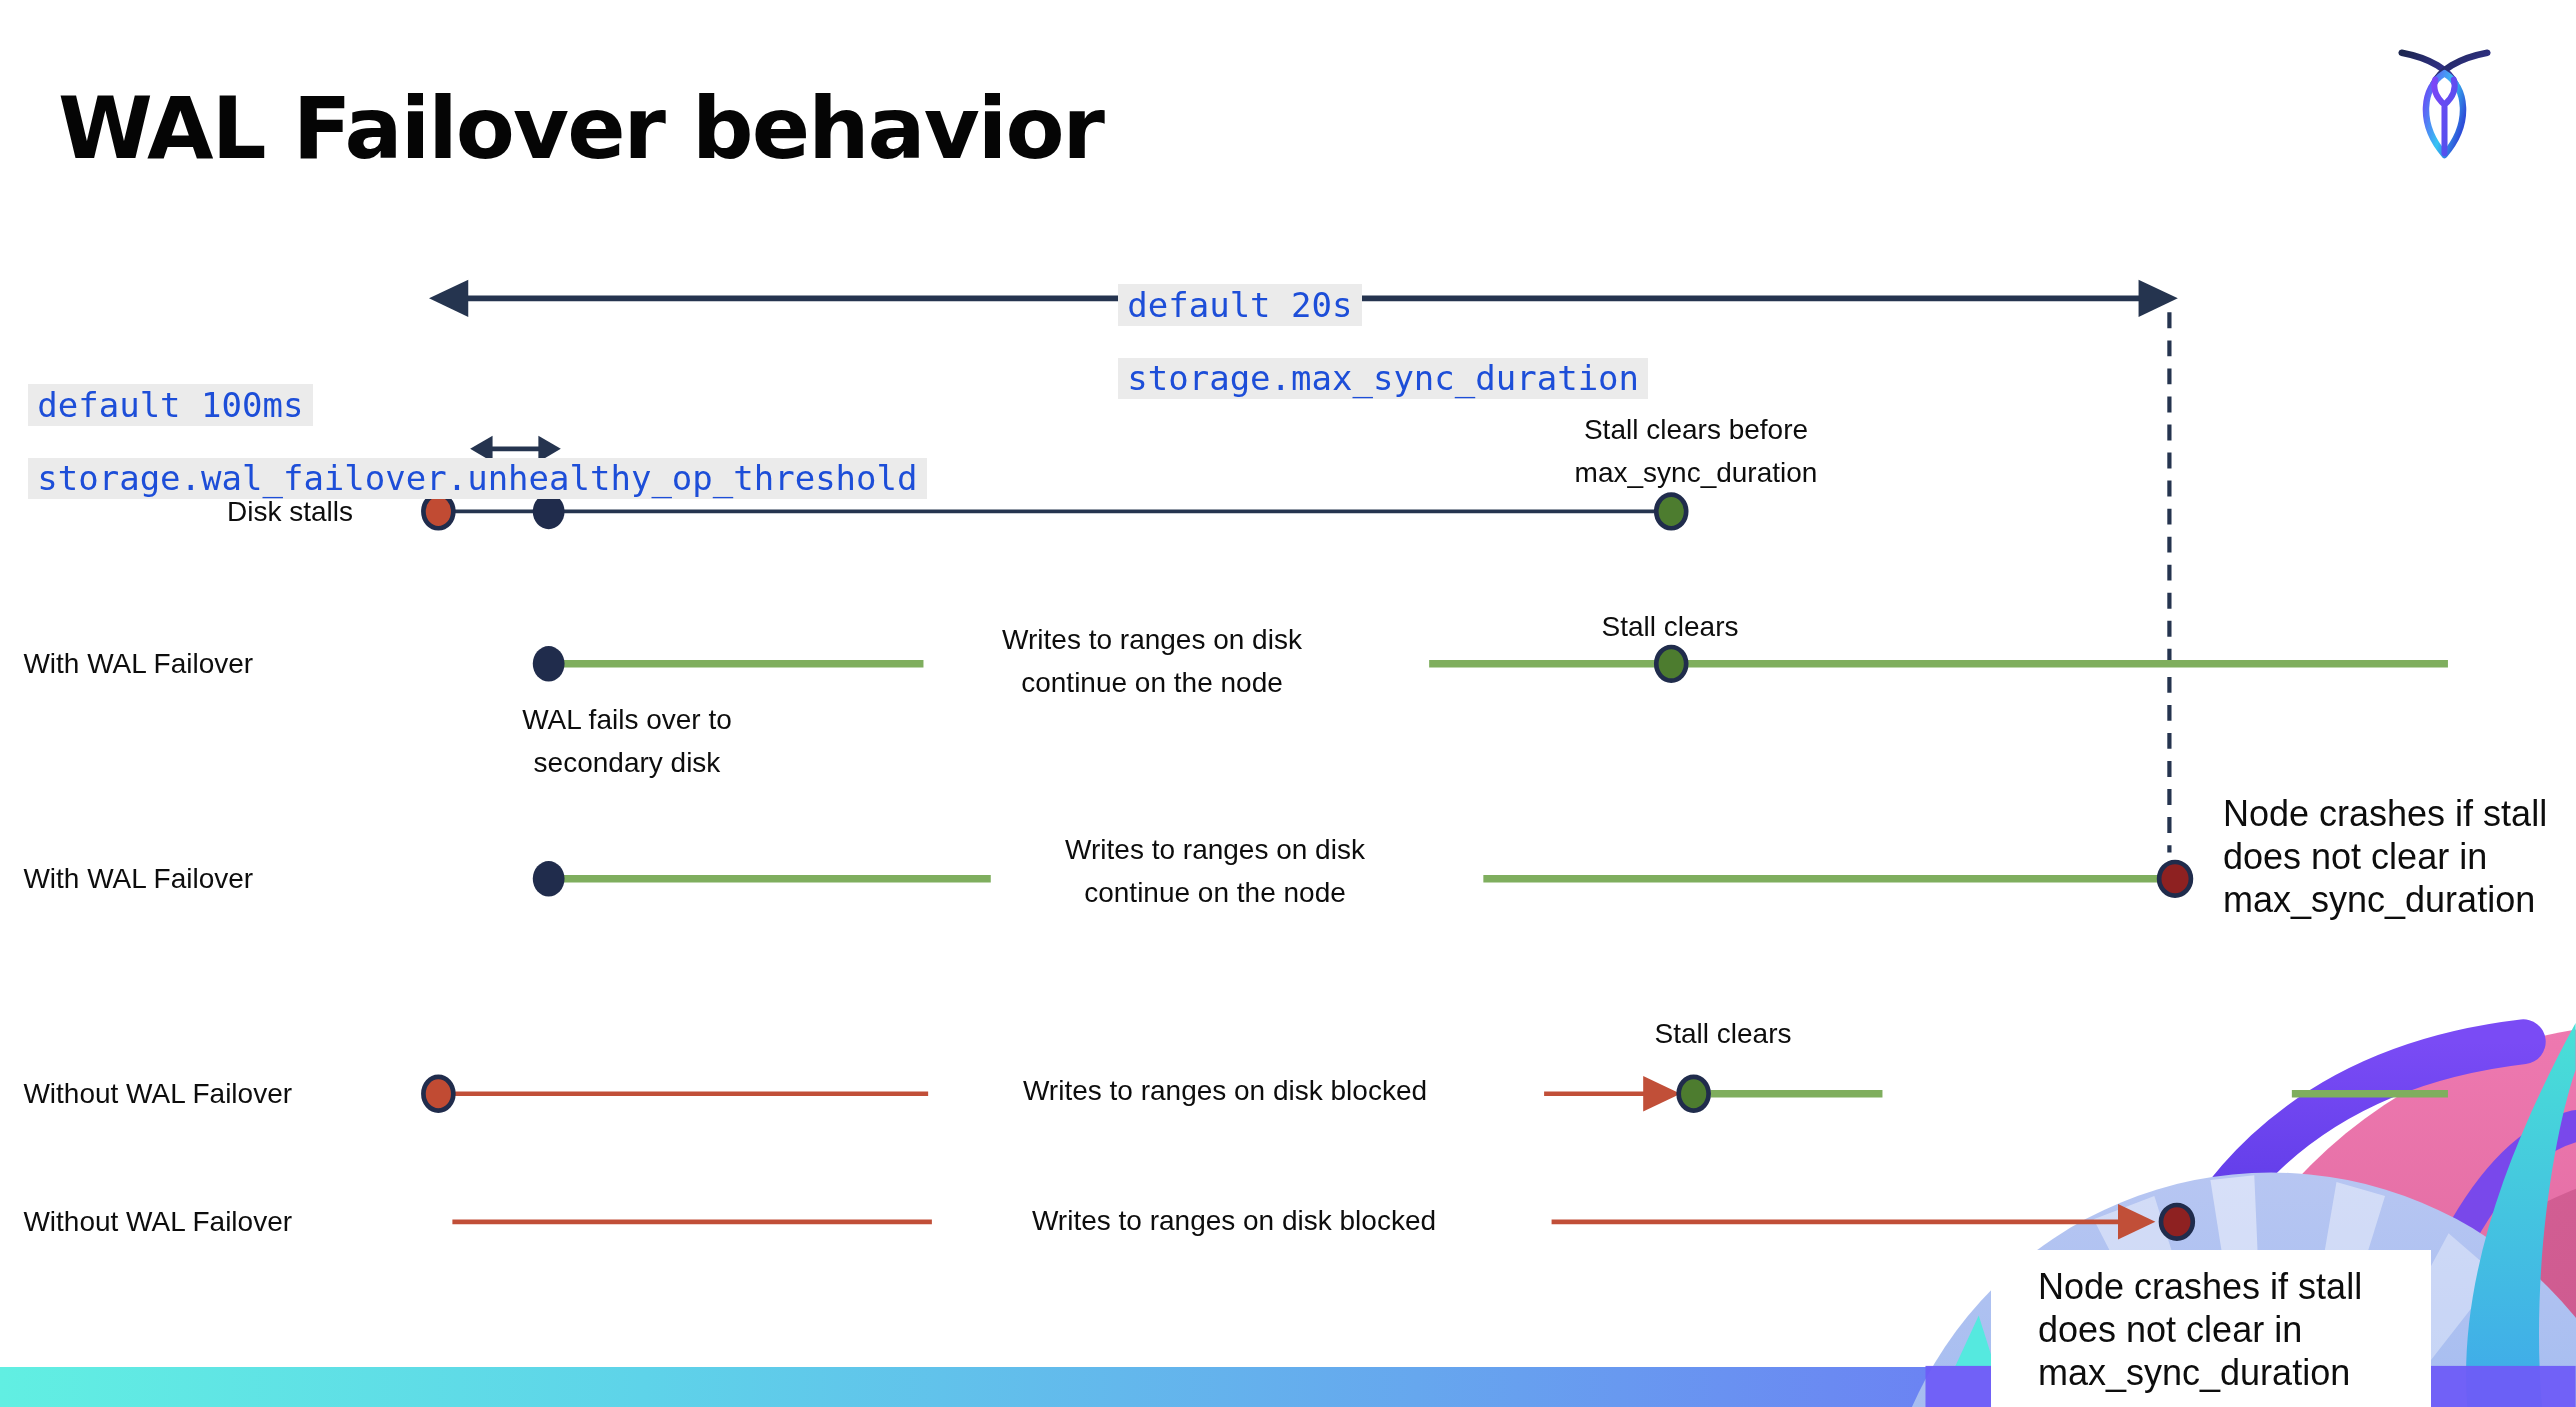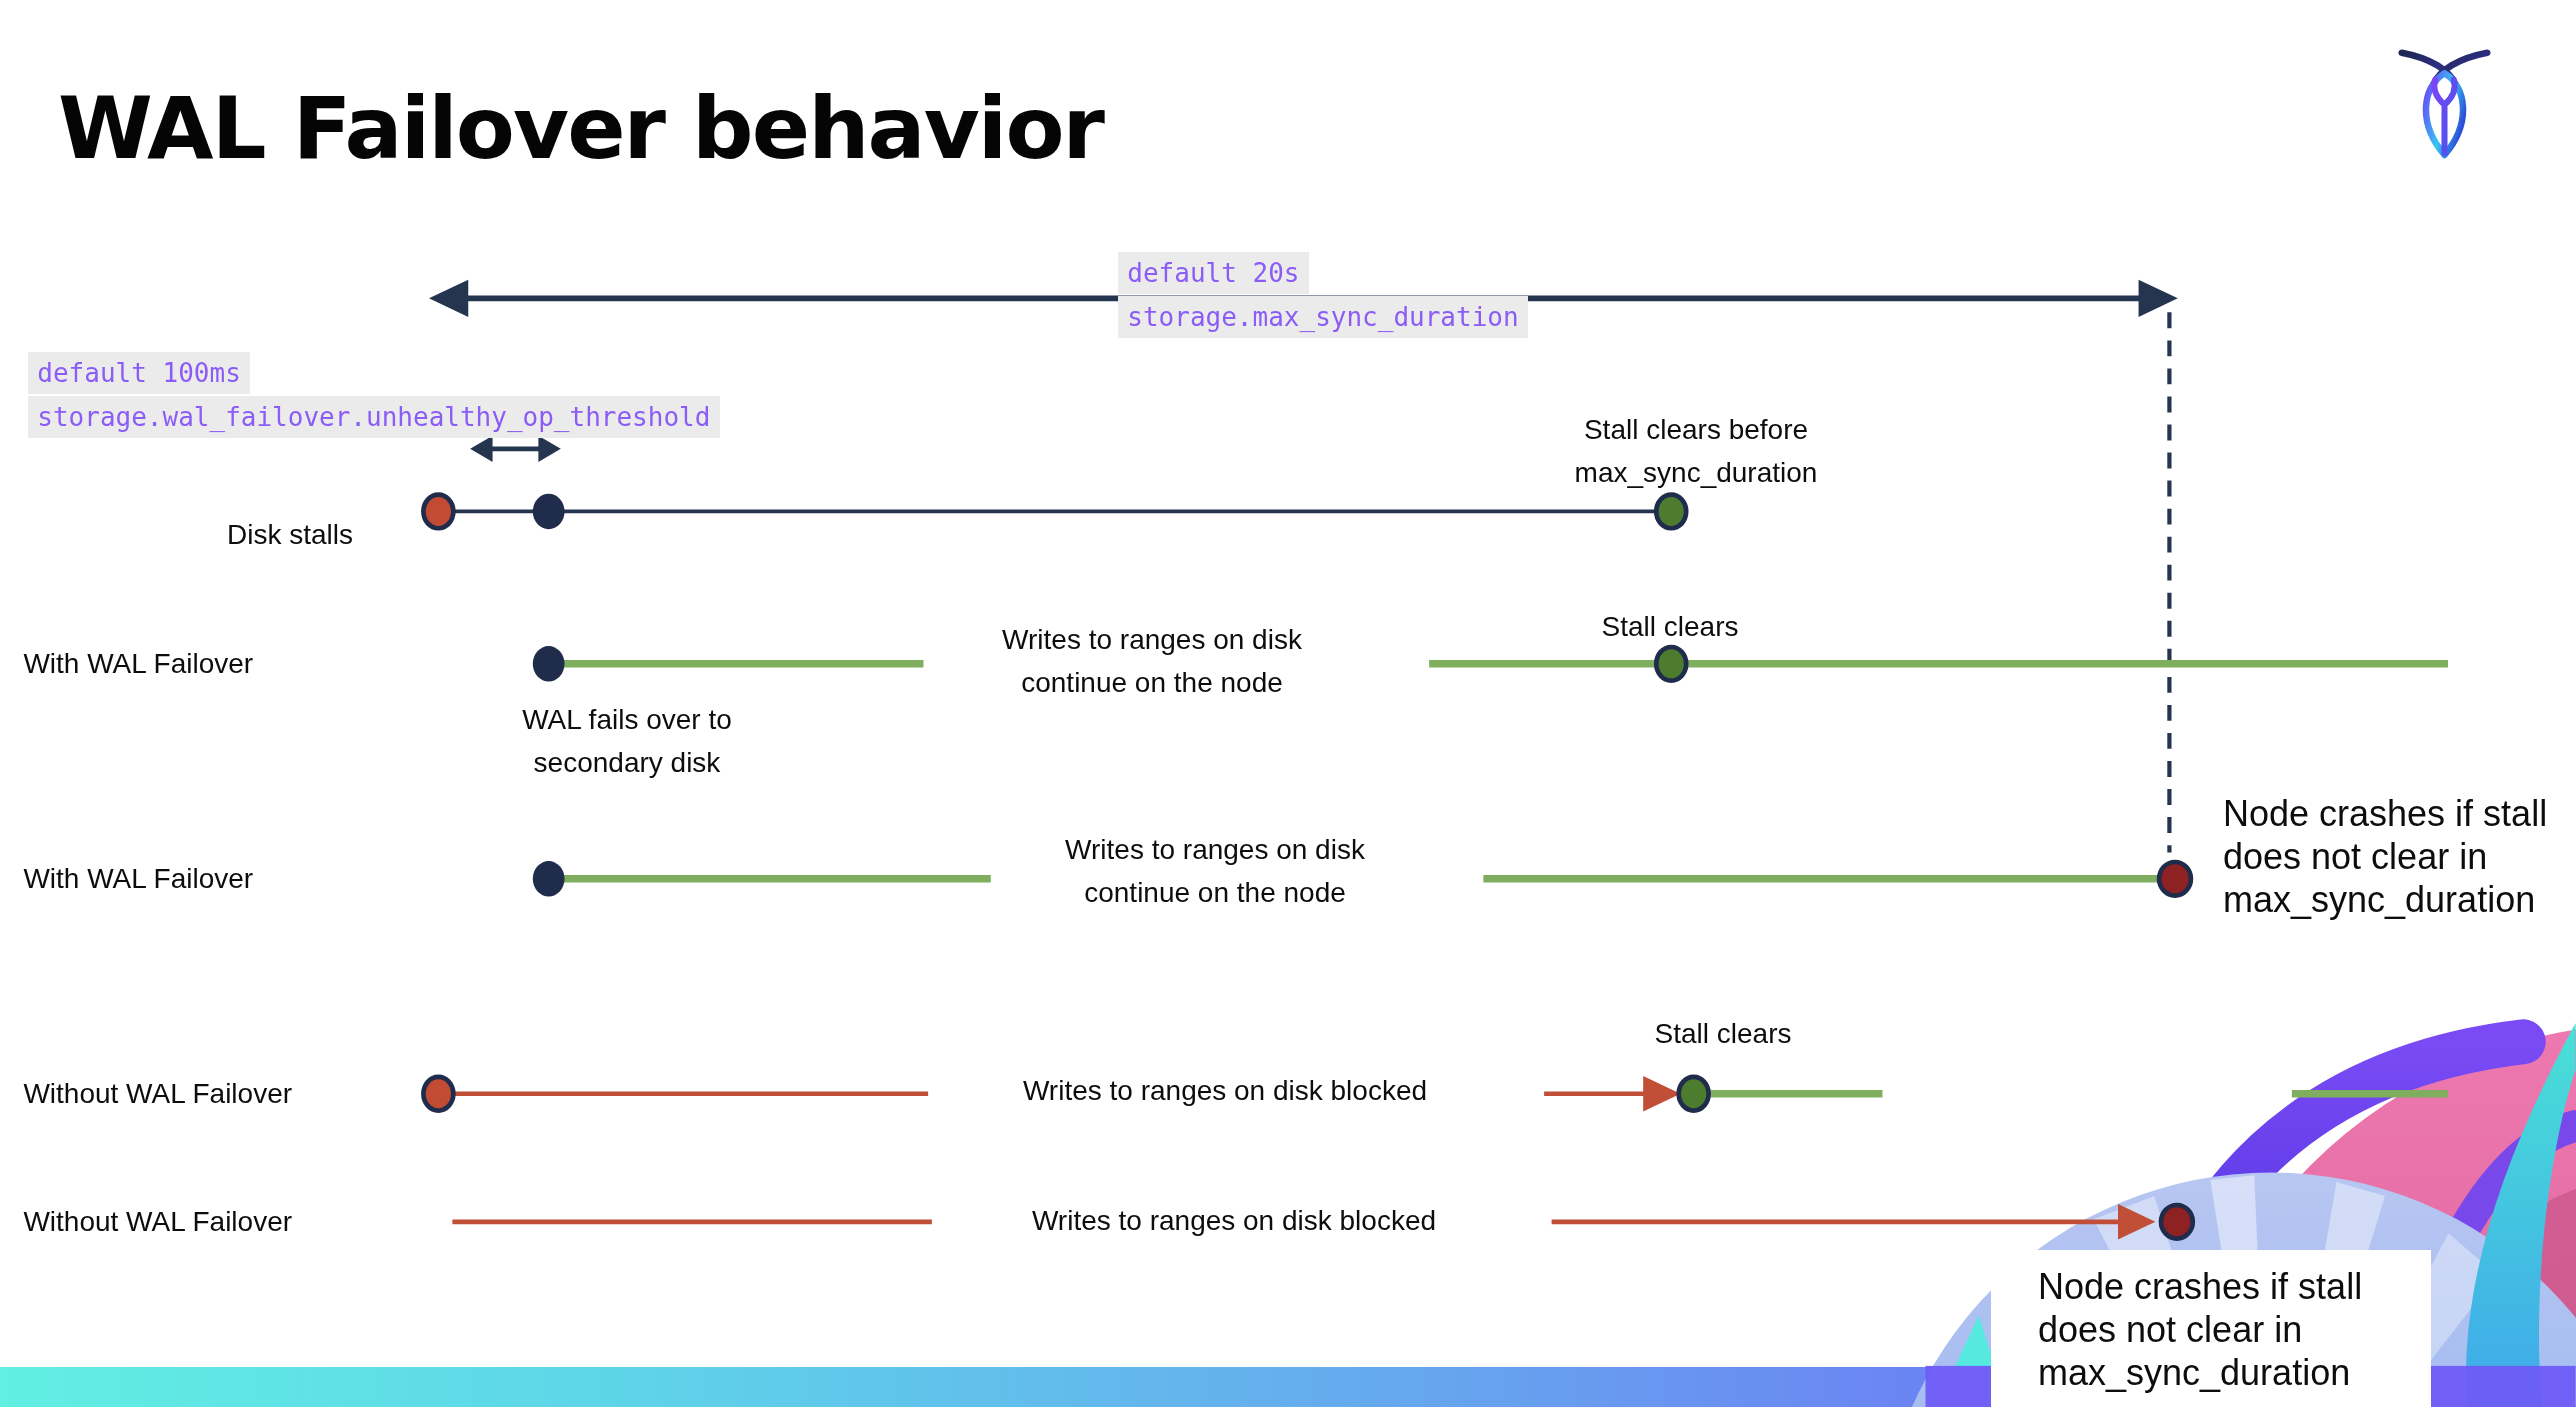--- a/index.html
+++ b/index.html
@@ -6,22 +6,22 @@
   .slide{position:relative;width:2576px;height:1408px;background:#ffffff;overflow:hidden;
          font-family:"Liberation Sans",sans-serif;color:#101010;}
   .title{position:absolute;left:58px;top:20.6px;font-family:"DejaVu Sans","Liberation Sans",sans-serif;
          font-weight:bold;font-size:86px;letter-spacing:-1.9px;color:#050505;text-align:right;}
   .overlay{position:absolute;left:0;top:0;z-index:2;}
   .art{position:absolute;left:1813px;top:911px;z-index:1;}
   .bottombar{position:absolute;left:0;top:1367px;width:2576px;height:41px;z-index:0;
     background:linear-gradient(90deg,#61efe2 0%,#5ed3e9 25%,#66a7ee 55%,#6b83f3 75%,#6e5cf7 100%);}
   .logo{position:absolute;left:2398px;top:45px;z-index:2;}
   .mono{position:absolute;z-index:5;}
-  .mono div{display:table;background:#ebebeb;color:#8b5cf6;font-family:"DejaVu Sans Mono","Liberation Mono",monospace;
-    font-size:26px;line-height:36px;padding:2.8px 9.3px;margin-bottom:2.8px;white-space:pre;}
+  .mono div{display:table;background:#ebebeb;color:#1d4ed8;font-family:"DejaVu Sans Mono","Liberation Mono",monospace;
+    font-size:34px;line-height:36px;padding:2.8px 9.3px;margin-bottom:2.8px;white-space:pre;margin-top:32px;}
   .ann{position:absolute;z-index:4;font-size:28px;line-height:43px;color:#0d0d0d;}
   .ann div{white-space:pre;}
   .ctr{transform:translateX(-50%);text-align:center;}
   .whitebox{position:absolute;left:1991px;top:1250px;width:440px;height:158px;background:#ffffff;z-index:3;
     padding:15px 0 0 47px;box-sizing:border-box;font-size:36px;line-height:43px;color:#0d0d0d;}
   .whitebox div{white-space:pre;}
   .crash-right{font-size:36px;}
 </style>
 </head>
 <body>
@@ -133,21 +133,21 @@
 
   <div class="mono" style="left:1118px;top:252px;">
     <div>default 20s</div>
     <div>storage.max_sync_duration</div>
   </div>
   <div class="mono" style="left:28px;top:352px;">
     <div>default 100ms</div>
     <div>storage.wal_failover.unhealthy_op_threshold</div>
   </div>
 
-  <div class="ann" style="left:227px;top:490px;margin-top:23px;">Disk stalls</div>
+  <div class="ann" style="left:227px;top:490px;">Disk stalls</div>
   <div class="ann" style="left:23.4px;top:642px;">With WAL Failover</div>
   <div class="ann" style="left:23.4px;top:857px;">With WAL Failover</div>
   <div class="ann" style="left:23.4px;top:1072px;">Without WAL Failover</div>
   <div class="ann" style="left:23.4px;top:1200px;">Without WAL Failover</div>
 
   <div class="ann ctr" style="left:1696px;top:408px;">
     <div>Stall clears before</div>
     <div>max_sync_duration</div>
   </div>
   <div class="ann ctr" style="left:627px;top:698px;">

